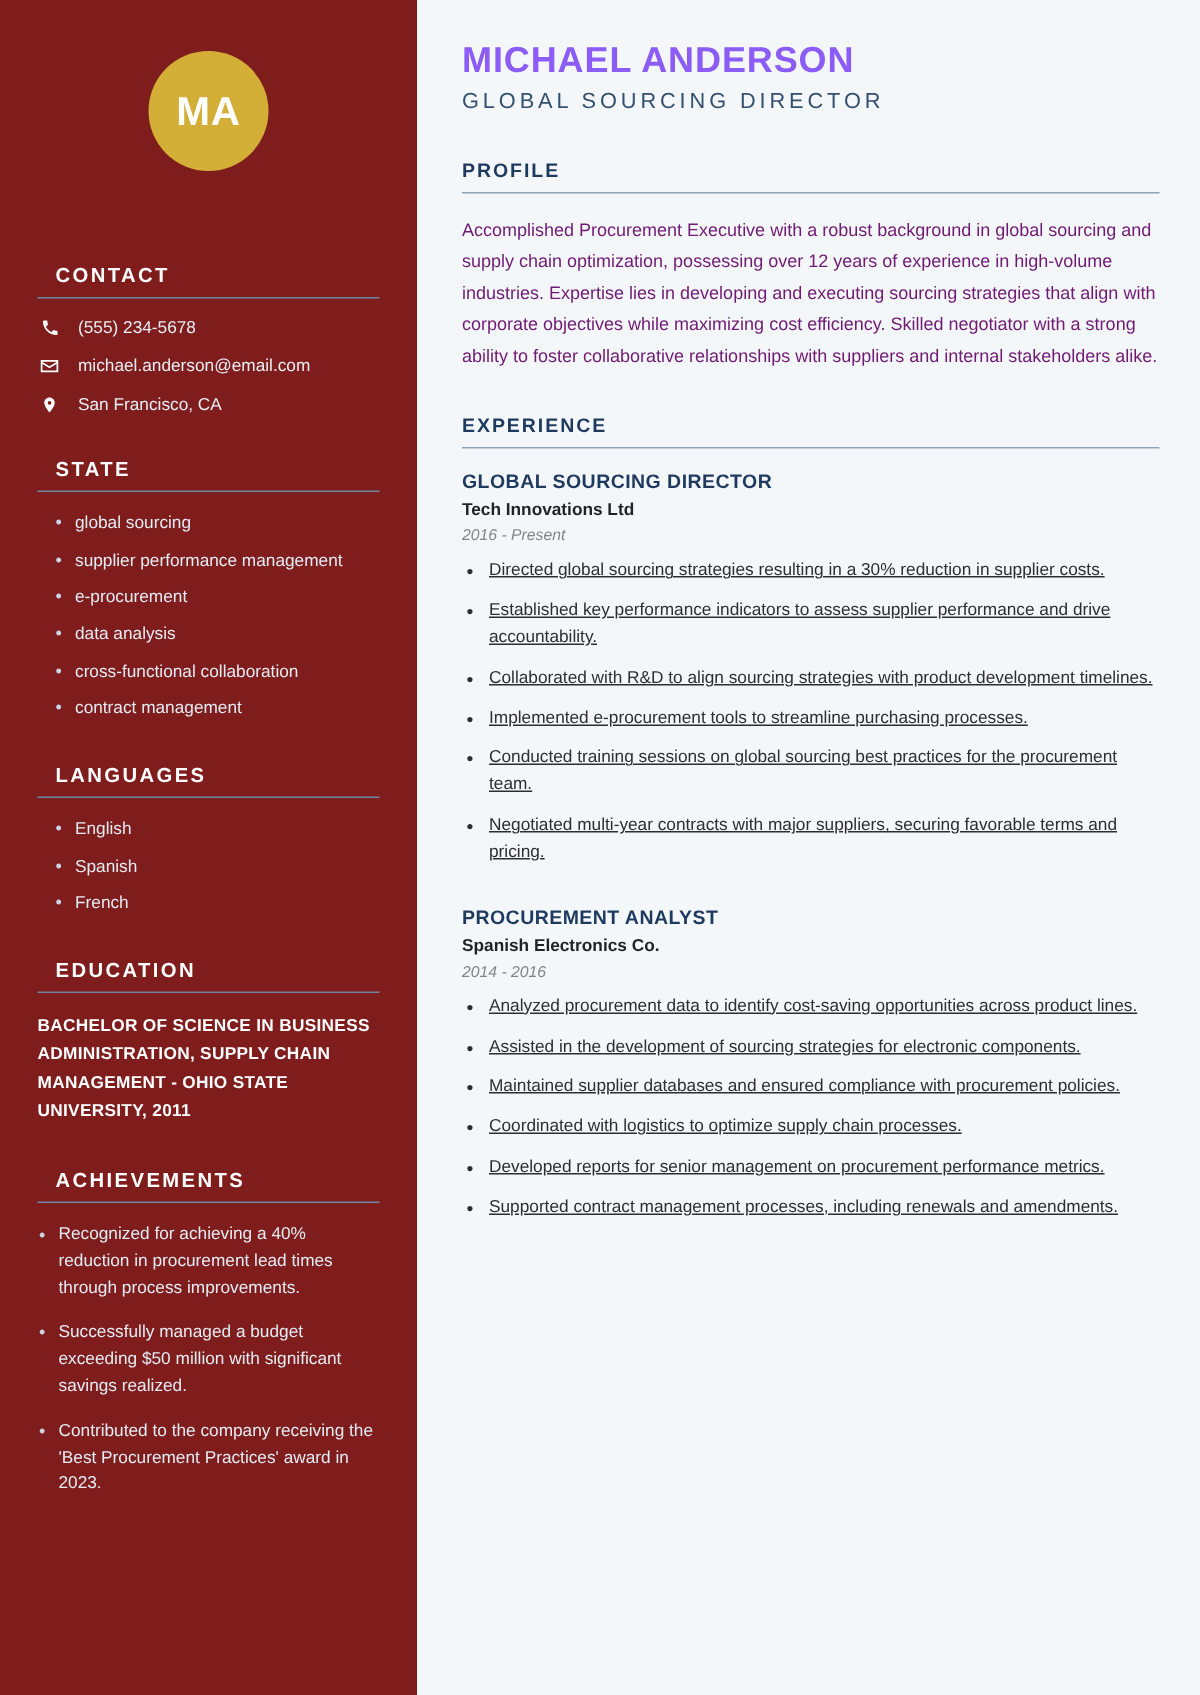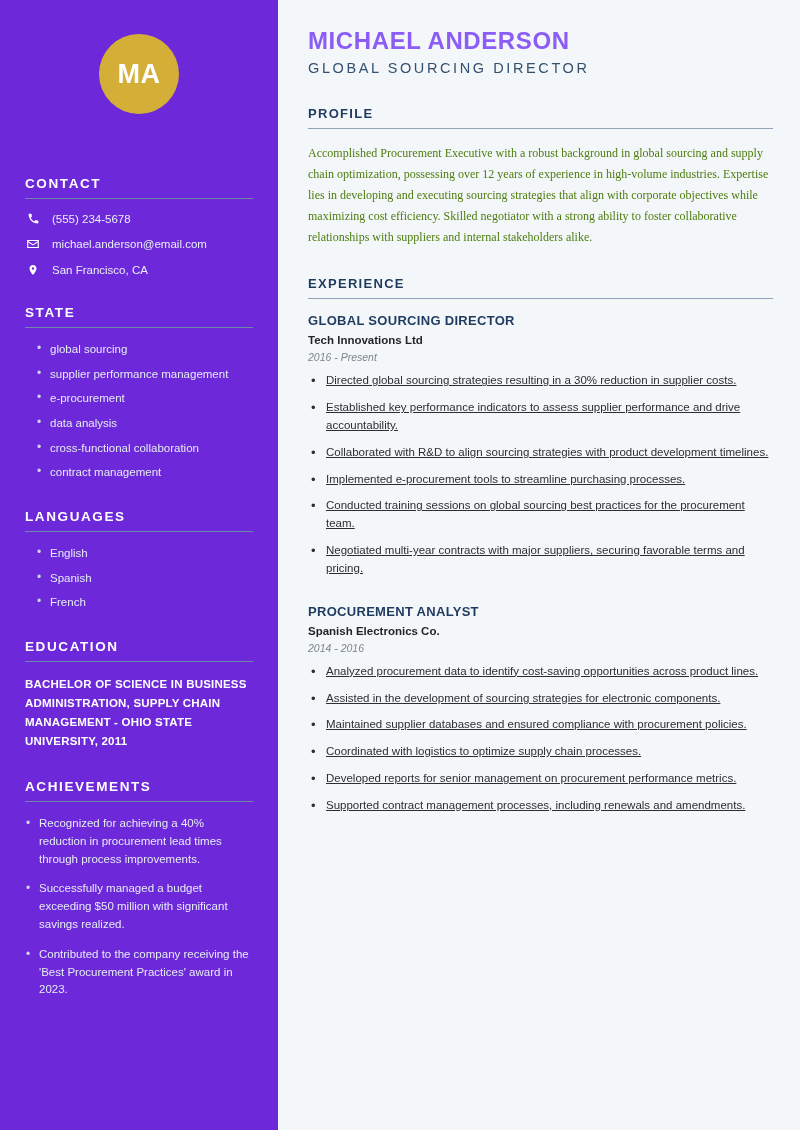--- a/index.html
+++ b/index.html
@@ -19,21 +19,21 @@
     height: 1130px;
     display: flex;
     background: #f4f7f9;
     overflow: hidden;
   }
 
   
   .sidebar {
     width: 278px;
     min-width: 278px;
-    background: #6d28d9;
+    background: #7f1d1d;
     color: #ffffff;
     box-sizing: border-box;
     padding: 0 25px;
     position: relative;
   }
   .sidebar-inner {
     padding-top: 34px;
   }
   .avatar-wrap {
     display: flex;
@@ -55,21 +55,21 @@
   }
 
   .side-section {
     margin-bottom: 28px;
   }
   .side-heading {
     font-size: 13.5px;
     font-weight: bold;
     letter-spacing: 1.6px;
     color: #ffffff;
-    margin: 0 0 7px 0;
+    margin: 0 0 7px 12px;
   }
   .side-rule {
     height: 1px;
     background: #6e87a6;
     margin-bottom: 13px;
   }
 
   .contact-row {
     display: flex;
     align-items: center;
@@ -171,23 +171,22 @@
   }
   .main-rule {
     height: 1px;
     background: #8fa3b8;
     margin-bottom: 14px;
   }
 
   .profile-text {
     font-size: 12px;
     line-height: 1.75;
-    color: #4d7c0f;
+    color: #701a75;
     margin: 0 0 28px 0;
-    font-family: Liberation Serif, serif;
   }
 
   .job-block { margin-bottom: 16px; }
   .job-title {
     font-size: 13px;
     font-weight: bold;
     letter-spacing: 0.3px;
     color: #1e3a5f;
     margin: 0 0 6px 0;
   }

